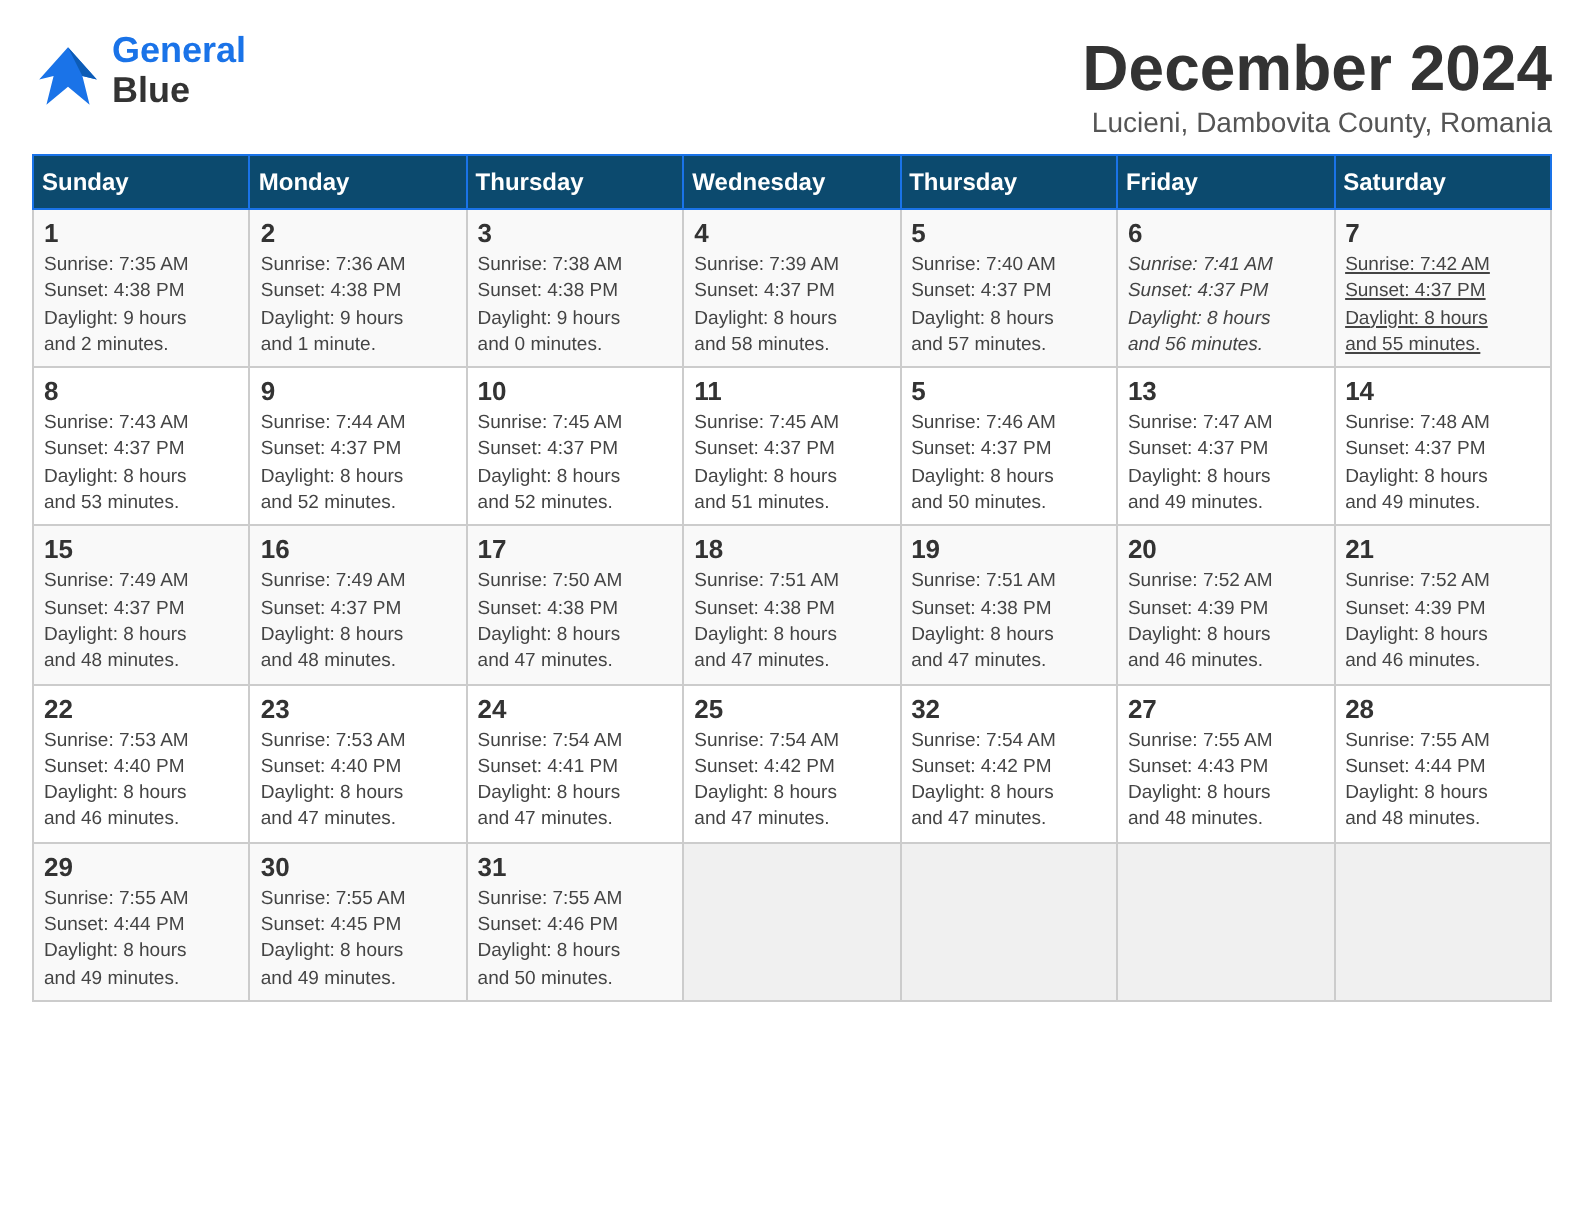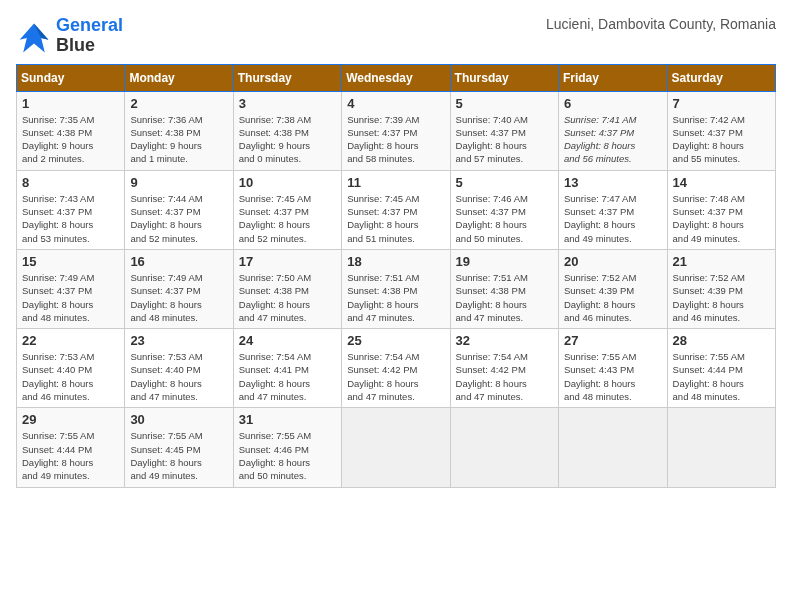--- a/index.html
+++ b/index.html
@@ -45,21 +45,21 @@
     .calendar-subtitle {
       font-size: 14px;
       color: #555;
     }
     table {
       width: 100%;
       border-collapse: collapse;
       font-size: 10.5px;
     }
     thead tr th {
-      background-color: #a16207;
+      background-color: #0c4a6e;
       color: #fff;
       padding: 6px 4px;
       text-align: left;
       font-size: 12px;
       font-weight: bold;
       border: 1px solid #1a73e8;
     }
     tbody tr td {
       border: 1px solid #ccc;
       vertical-align: top;
@@ -94,20 +94,21 @@
     <svg class="logo-bird" viewBox="0 0 40 40">
       <polygon points="20,4 36,22 28,20 32,36 20,26 8,36 12,20 4,22" fill="#1a73e8"></polygon>
       <polygon points="20,4 36,22 28,20" fill="#0d5cb6"></polygon>
     </svg>
     <div class="logo-text">
       <div><span>General</span></div>
       <div>Blue</div>
     </div>
   </div>
   <div class="title-block">
+    <div class="calendar-title">December 2024</div>
     <div class="calendar-subtitle">Lucieni, Dambovita County, Romania</div>
   </div>
 </div>
 
 <table>
   <thead>
     <tr>
     <th>Sunday</th>
         <th>Monday</th>
         <th>Thursday</th>
@@ -156,21 +157,21 @@
         </td>
         <td>
           <span class="day-num">6</span>
           <div class="day-info" style="white-space: pre-line; font-style: italic;">Sunrise: 7:41 AM
 Sunset: 4:37 PM
 Daylight: 8 hours
 and 56 minutes.</div>
         </td>
         <td>
           <span class="day-num">7</span>
-          <div class="day-info" style="white-space: pre-line;">Sunrise: 7:42 AM
+          <div class="day-info" style="white-space: pre-line; text-decoration: underline;">Sunrise: 7:42 AM
 Sunset: 4:37 PM
 Daylight: 8 hours
 and 55 minutes.</div>
         </td>
       </tr>
       <tr>
         <td>
           <span class="day-num">8</span>
           <div class="day-info" style="white-space: pre-line;">Sunrise: 7:43 AM
 Sunset: 4:37 PM

